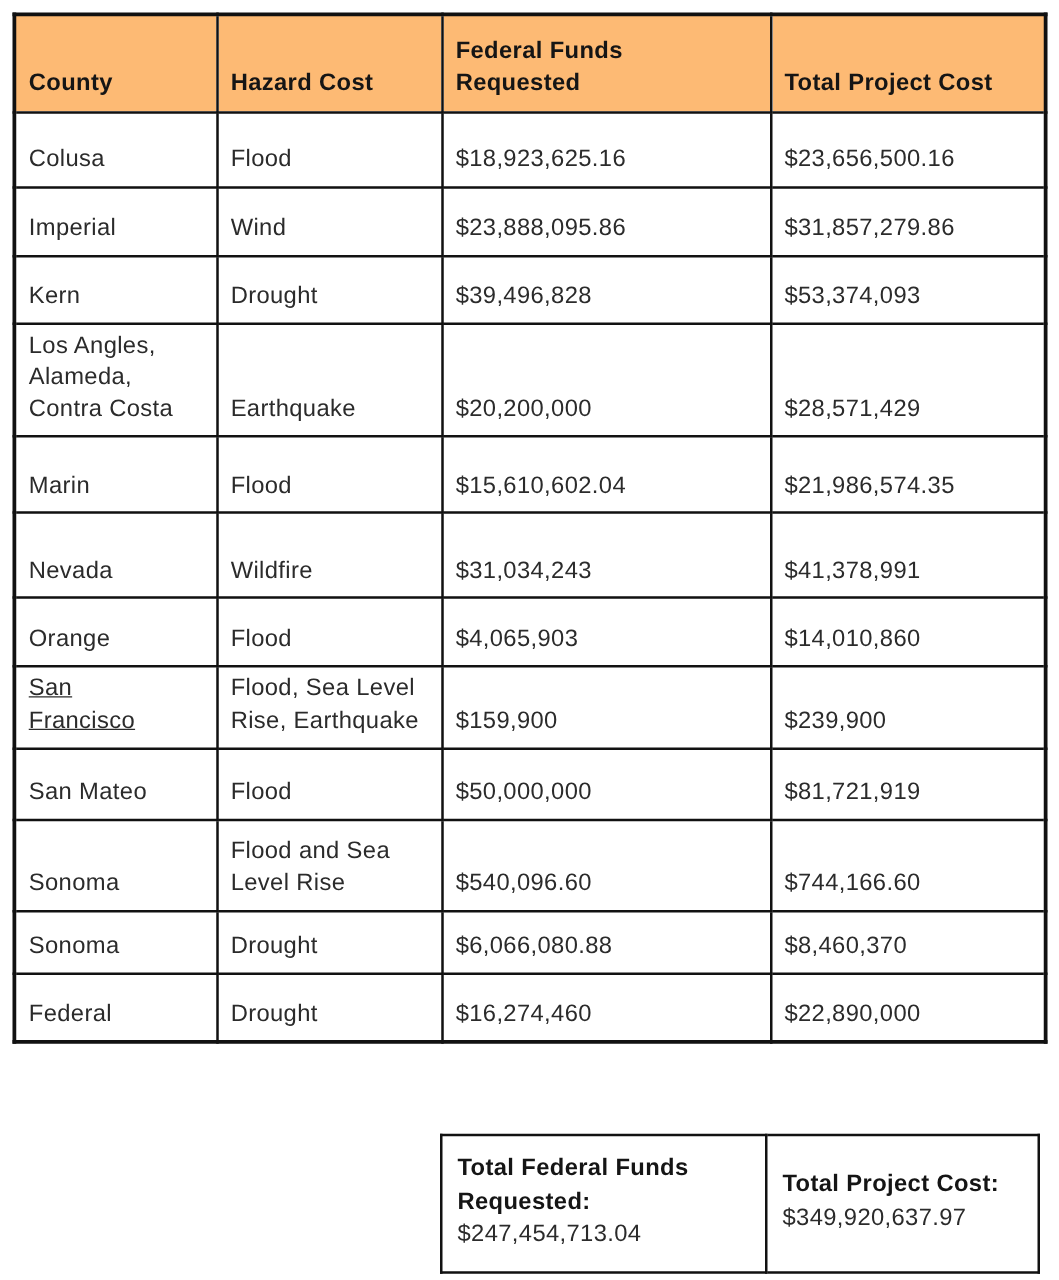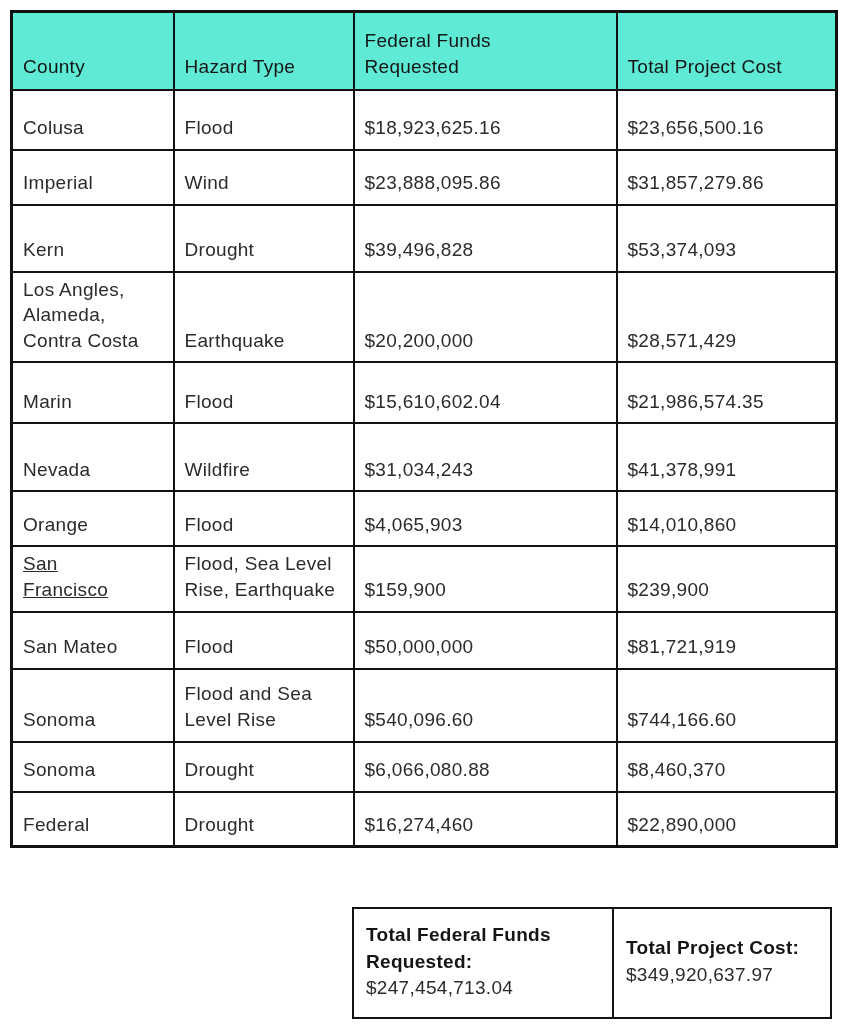--- a/index.html
+++ b/index.html
@@ -32,22 +32,22 @@
     border: 2px solid #111111;
     vertical-align: bottom;
     text-align: left;
     padding: 4px 6px 8px 10px;
     font-size: 19px;
     letter-spacing: 0.3px;
     line-height: 1.35;
     overflow: hidden;
   }
   .main-table th {
-    background: #5eead4;
-    font-weight: normal;
+    background: #fdba74;
+    font-weight: bold;
     color: #151515;
     padding-bottom: 9px;
   }
   .clamp {
     display: inline-block;
     vertical-align: bottom;
   }
   .w170 { max-width: 170px; }
   .w118 { max-width: 118px; }
   .w95  { max-width: 95px; text-decoration: underline; }
@@ -84,39 +84,39 @@
   <table class="main-table">
     <colgroup>
       <col style="width:162px">
       <col style="width:180px">
       <col style="width:263px">
       <col style="width:220px">
     </colgroup>
     <thead>
       <tr style="height:78px">
         <th>County</th>
-        <th>Hazard Type</th>
+        <th>Hazard Cost</th>
         <th><span class="clamp w170">Federal Funds Requested</span></th>
         <th>Total Project Cost</th>
       </tr>
     </thead>
     <tbody>
       <tr style="height:60px">
         <td>Colusa</td>
         <td>Flood</td>
         <td>$18,923,625.16</td>
         <td>$23,656,500.16</td>
       </tr>
       <tr style="height:55px">
         <td>Imperial</td>
         <td>Wind</td>
         <td>$23,888,095.86</td>
         <td>$31,857,279.86</td>
       </tr>
-      <tr style="height:67px">
+      <tr style="height:54px">
         <td>Kern</td>
         <td>Drought</td>
         <td>$39,496,828</td>
         <td>$53,374,093</td>
       </tr>
       <tr style="height:80px">
         <td><span class="clamp w118">Los Angles, Alameda, Contra Costa</span></td>
         <td>Earthquake</td>
         <td>$20,200,000</td>
         <td>$28,571,429</td>

